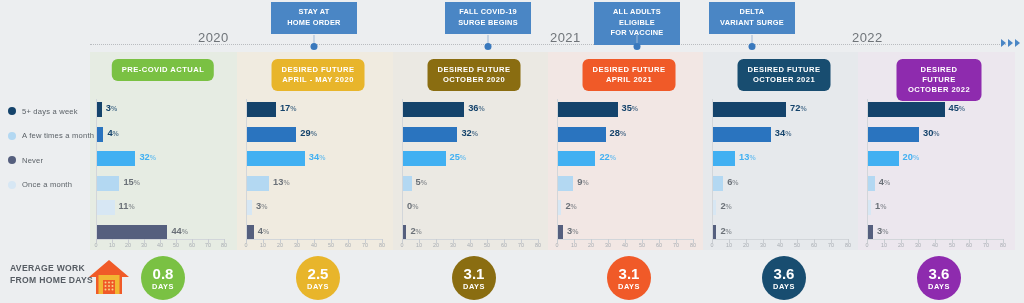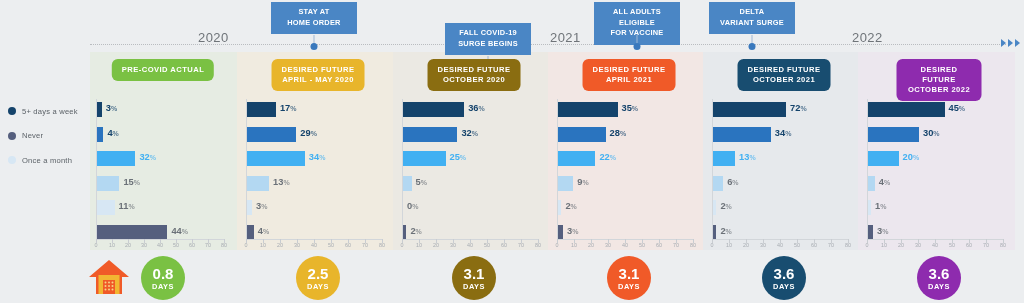--- a/index.html
+++ b/index.html
@@ -143,21 +143,21 @@
     <i></i>
     <i></i>
   </div>
   <div id="timeline-events">
       <div class="tl-event" style="left: 314px;">
         <div class="tl-box" style="white-space: pre-line;">STAY AT
 HOME ORDER</div>
         <div class="tl-stem"></div>
         <div class="tl-dot"></div>
       </div>
-      <div class="tl-event" style="left: 488px; margin-top: 21px;">
+      <div class="tl-event" style="left: 488px;">
         <div class="tl-box" style="white-space: pre-line;">FALL COVID-19
 SURGE BEGINS</div>
         <div class="tl-stem"></div>
         <div class="tl-dot"></div>
       </div>
       <div class="tl-event" style="left: 637px;">
         <div class="tl-box" style="white-space: pre-line;">ALL ADULTS ELIGIBLE
 FOR VACCINE</div>
         <div class="tl-stem"></div>
         <div class="tl-dot"></div>
@@ -176,20 +176,24 @@
       <div class="pill" style="left: 474px; background: rgb(138, 109, 17);"><div>DESIRED FUTURE</div><div>OCTOBER 2020</div></div>
       <div class="pill" style="left: 629px; background: rgb(240, 90, 40);"><div>DESIRED FUTURE</div><div>APRIL 2021</div></div>
       <div class="pill" style="left: 784px; background: rgb(24, 77, 112);"><div>DESIRED FUTURE</div><div>OCTOBER 2021</div></div>
       <div class="pill" style="left: 939px; background: rgb(142, 43, 174);"><div>DESIRED FUTURE</div><div>OCTOBER 2022</div></div>
     </div>
 
   <div class="legend" id="legend">
       <div class="leg-row">
         <span class="leg-dot" style="background: rgb(20, 67, 107);"></span>
         <span class="leg-label">5+ days a week</span>
+      </div>
+      <div class="leg-row">
+        <span class="leg-dot" style="background: rgb(179, 216, 242);"></span>
+        <span class="leg-label">A few times a month</span>
       </div>
       <div class="leg-row">
         <span class="leg-dot" style="background: rgb(85, 95, 126);"></span>
         <span class="leg-label">Never</span>
       </div>
       <div class="leg-row">
         <span class="leg-dot" style="background: rgb(215, 231, 244);"></span>
         <span class="leg-label">Once a month</span>
       </div>
     </div>
@@ -477,20 +481,24 @@
           <div class="tick" style="left: 102px;"></div>
           <div class="tlab" style="left: 102px;">60</div>
           <div class="tick" style="left: 119px;"></div>
           <div class="tlab" style="left: 119px;">70</div>
           <div class="tick" style="left: 136px;"></div>
           <div class="tlab" style="left: 136px;">80</div>
         </div>
       </div>
     </div>
 
+  <div class="foot-label">
+    <div>AVERAGE WORK</div>
+    <div>FROM HOME DAYS</div>
+  </div>
   <svg class="house" viewBox="0 0 42 38">
     <polygon points="21,2 41,19 34,19 34,36 8,36 8,19 1,19" fill="#f05a28"></polygon>
     <rect x="10.5" y="17" width="21" height="19" fill="#f2b632"></rect>
     <rect x="15" y="22" width="12" height="14" fill="#f05a28"></rect>
     <g fill="#f7d486">
       <circle cx="17.5" cy="24.5" r="1"></circle>
         <circle cx="21" cy="24.5" r="1"></circle>
         <circle cx="24.5" cy="24.5" r="1"></circle>
       <circle cx="17.5" cy="28" r="1"></circle>
         <circle cx="21" cy="28" r="1"></circle>

